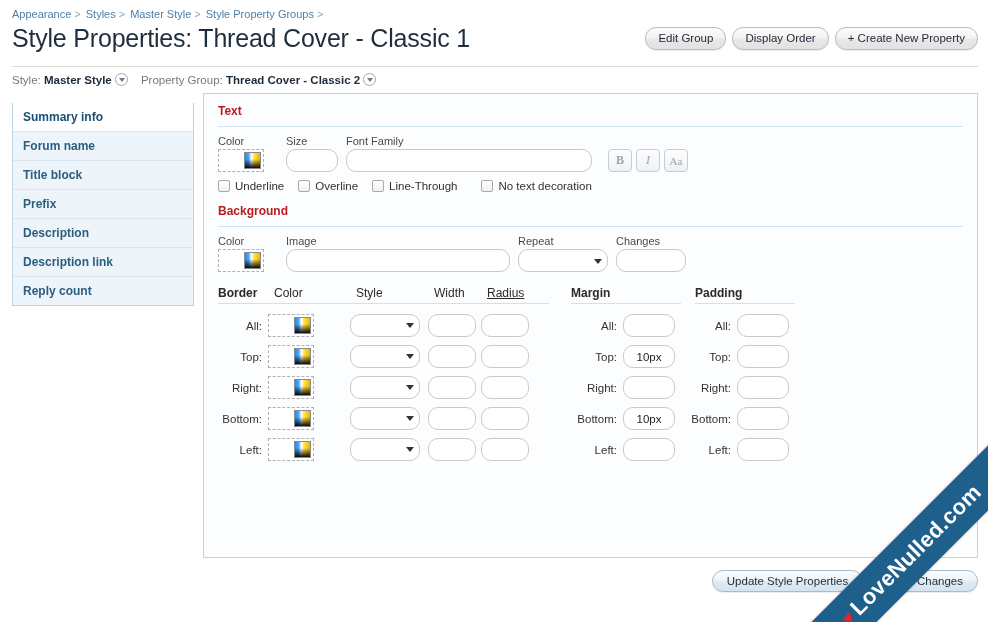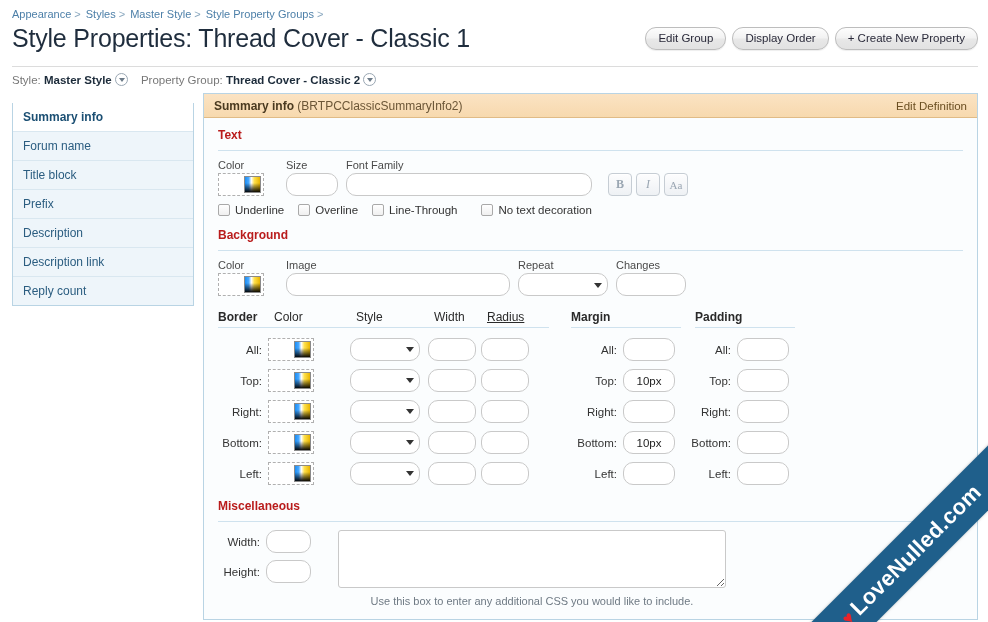--- a/index.html
+++ b/index.html
@@ -112,20 +112,21 @@
     margin-top: 10px;
   }
   .sb-item {
     padding: 6px 10px;
     font-size: 12px;
     color: #2b5d80;
     border-bottom: 1px solid #d9e7f0;
     background: #eef5fa;
     cursor: pointer;
     line-height: 16px;
+    font-weight: bold;
   }
   .sb-item:last-child { border-bottom: none; }
   .sb-item.active { background: #ffffff; color: #1b4f73; font-weight: bold; }
 
   
   .panel {
     flex: 1;
     margin-left: 9px;
     border: 1px solid #b9d4e4;
     background: #fbfdfe;
@@ -422,27 +423,20 @@
       <div class="sb-item">Forum name</div>
       <div class="sb-item">Title block</div>
       <div class="sb-item">Prefix</div>
       <div class="sb-item">Description</div>
       <div class="sb-item">Description link</div>
       <div class="sb-item">Reply count</div>
     </div>
 
     <div class="panel">
 
-      <div class="panel-header">
-        <div>
-          <span class="ph-title">Summary info</span>
-          <span class="ph-id">(BRTPCClassicSummaryInfo2)</span>
-        </div>
-        <a class="ph-link">Edit Definition</a>
-      </div>
 
       <div class="panel-body">
 
         <div class="sect-title">Text</div>
         <div class="text-row">
           <div class="grp-color">
             <span class="fld-label">Color</span>
             <span class="colorpick">
               <span class="swatch"></span>
             </span>
@@ -594,39 +588,20 @@
               <div class="mlabel">Bottom:</div>
               <input class="inp center" type="text" value="" style="">
             </div>
             <div class="mp-row">
               <div class="mlabel">Left:</div>
               <input class="inp center" type="text" value="" style="">
             </div>
           </div>
         </div>
 
-        <div class="misc-wrap">
-          <div class="sect-title">Miscellaneous</div>
-          <div class="misc-row">
-            <div class="misc-left">
-              <div class="misc-field">
-                <span class="mlab">Width:</span>
-                <input class="inp" type="text" value="" style="">
-              </div>
-              <div class="misc-field">
-                <span class="mlab">Height:</span>
-                <input class="inp" type="text" value="" style="">
-              </div>
-            </div>
-            <div class="misc-right">
-              <textarea class="css-area" style=""></textarea>
-              <div class="css-hint">Use this box to enter any additional CSS you would like to include.</div>
-            </div>
-          </div>
-        </div>
 
       </div>
     </div>
   </div>
 
   <div class="footer">
     <button class="btn-primary">Update Style Properties</button>
     <button class="btn-primary">Undo Changes</button>
   </div>
 

